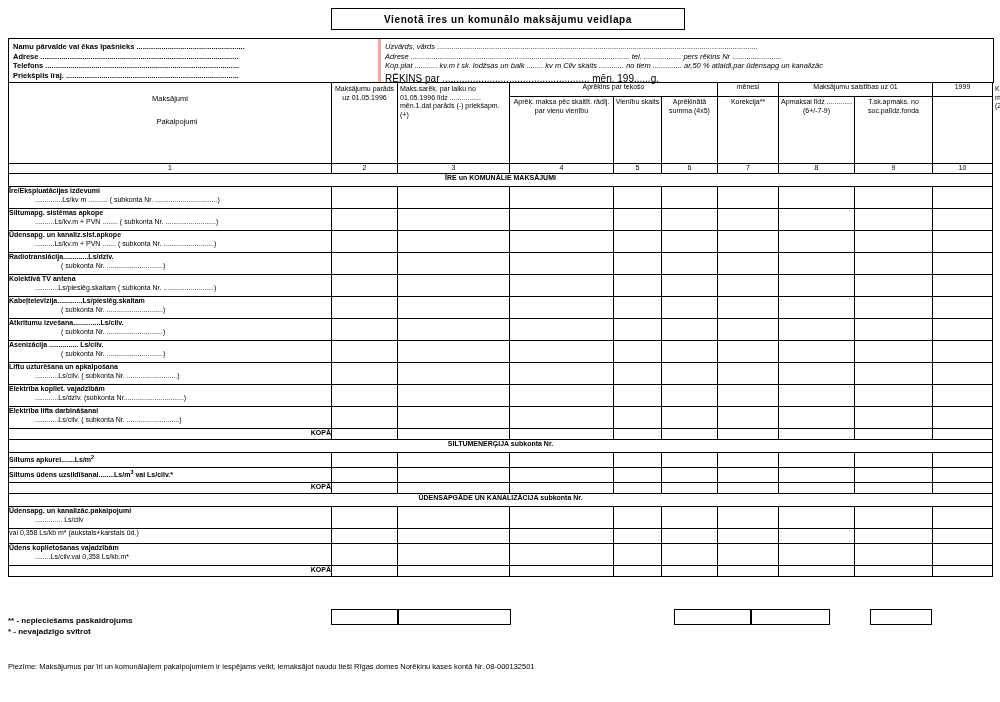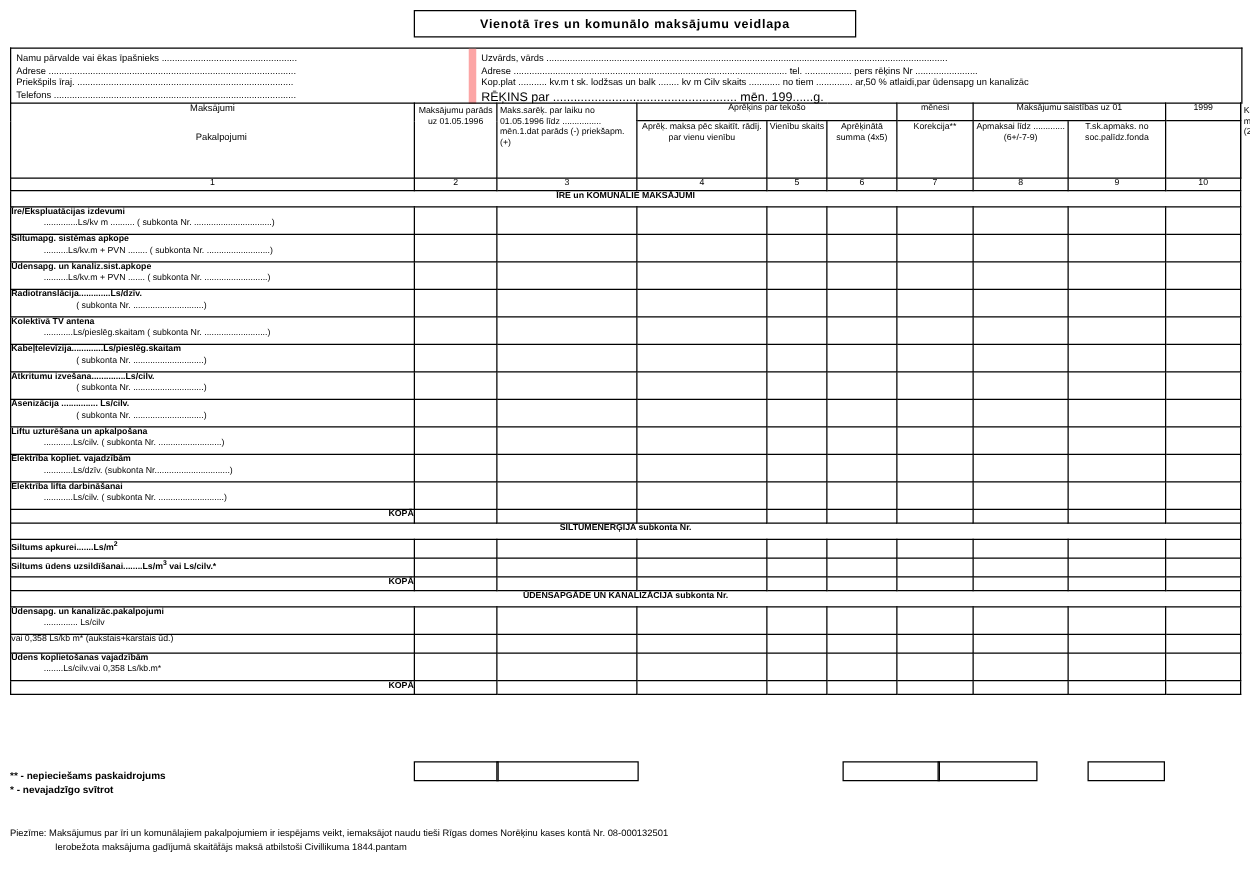--- a/index.html
+++ b/index.html
@@ -21,25 +21,25 @@
     display:flex;align-items:center;justify-content:center;
     font-size:10px;font-weight:bold;letter-spacing:.6px;
   }
 
   
   .hdr{
     position:absolute;left:8px;top:38px;width:984px;height:44px;
     border:1px solid #000;border-bottom:none;
   }
   .hdr-left{position:absolute;left:0;top:0;width:372px;height:100%;
-    border-right:6px solid #fca5a5;box-sizing:border-box;padding:3px 4px;}
+    border-right:3px solid #fca5a5;box-sizing:border-box;padding:3px 4px;font-weight:bold;}
   .hdr-right{position:absolute;left:372px;top:0;right:0;height:100%;
     box-sizing:border-box;padding:3px 4px;}
   .hline{font-size:7.5px;line-height:9.6px;white-space:nowrap;}
-  .hdr-right .r1{font-size:7.5px;line-height:9.6px;white-space:nowrap;}
+  .hdr-right .r1{font-size:7.5px;line-height:9.6px;white-space:nowrap;font-style:italic;}
   .hdr-right .r-rekins{font-size:10px;font-weight:normal;margin-top:2px;}
 
   
   table.main{
     position:absolute;left:8px;top:82px;width:984px;
     border-collapse:collapse;table-layout:fixed;
   }
   table.main td,table.main th{
     border:1px solid #000;
     font-size:7px;
@@ -77,22 +77,22 @@
 <div class="page">
 
   <div class="title-box">
     <span>Vienotā īres un komunālo maksājumu veidlapa</span>
   </div>
 
   <div class="hdr">
     <div class="hdr-left">
       <div class="hline">Namu pārvalde vai ēkas  īpašnieks  ....................................................</div>
       <div class="hline">Adrese  ...............................................................................................</div>
+      <div class="hline">Telefons  .............................................................................................</div>
       <div class="hline">Priekšpils īraj.  ...................................................................................</div>
-      <div class="hline">Telefons  .............................................................................................</div>
     </div>
     <div class="hdr-right">
       <div class="r1">Uzvārds, vārds  ..........................................................................................................................................................</div>
       <div class="r1">Adrese  ......................................................................................................... tel. .................. pers rēķins Nr ........................</div>
       <div class="r1">Kop.plat ........... kv.m t sk. lodžsas un balk ........ kv m  Cilv skaits ............  no tiem .............. ar,50 % atlaidi,par ūdensapg  un kanalizāc</div>
       <div class="r-rekins">RĒĶINS par ..................................................... mēn. 199......g.</div>
     </div>
   </div>
 
   <table class="main">
@@ -104,21 +104,21 @@
       <col style="width:48px">
       <col style="width:56px">
       <col style="width:61px">
       <col style="width:76px">
       <col style="width:78px">
       <col style="width:60px">
     </colgroup>
 
     <tbody>
         <tr>
-      <td rowspan="3" class="c-head" style="height:56px;padding:0">
+      <td rowspan="3" class="c-head" style="height:56px;padding:12px">
         <div style="text-align:center;font-size:7.5px;">Maksājumi</div>
         <div style="height:14px"></div>
         <div style="text-align:center;padding-left:14px;font-size:7.5px;">Pakalpojumi</div>
       </td>
       <td rowspan="3" class="c-head" style="padding:2px">Maksājumu parāds uz 01.05.1996</td>
       <td rowspan="3" class="c-head" style="padding:2px;text-align:left">Maks.sarēķ. par laiku no 01.05.1996  līdz ................ mēn.1.dat  parāds (-) priekšapm. (+)</td>
       <td colspan="3" class="c-head" style="height:13px">Aprēķins par tekošo</td>
       <td class="c-head" style="height:13px">mēnesi</td>
       <td colspan="2" class="c-head" style="height:13px">Maksājumu saistības uz 01</td>
       <td class="c-head" style="height:13px">1999</td>
@@ -450,16 +450,15 @@
   <div class="botbox" style="left:397px;top:609px;width:112px;"></div>
   <div class="botbox" style="left:674px;top:609px;width:76px;"></div>
   <div class="botbox" style="left:750px;top:609px;width:78px;"></div>
   <div class="botbox" style="left:870px;top:609px;width:60px;"></div>
 
   <div class="fn" style="left:8px;top:627px;">* - nevajadzīgo svītrot</div>
   <div class="fn" style="left:8px;top:616px;">** - nepieciešams paskaidrojums</div>
 
   <div class="note" style="left:8px;top:662px;width:980px;">
     <div>Piezīme: Maksājumus par īri un komunālajiem pakalpojumiem ir iespējams veikt, iemaksājot naudu tieši Rīgas domes Norēķinu kases kontā Nr. 08-000132501</div>
-    <div class="ind">Ierobežota maksājuma gadījumā skaitāt̄ājs maksā atbilstoši Civillikuma 1844.pantam</div>
   </div>
 
 </div>
 
 </body></html>

